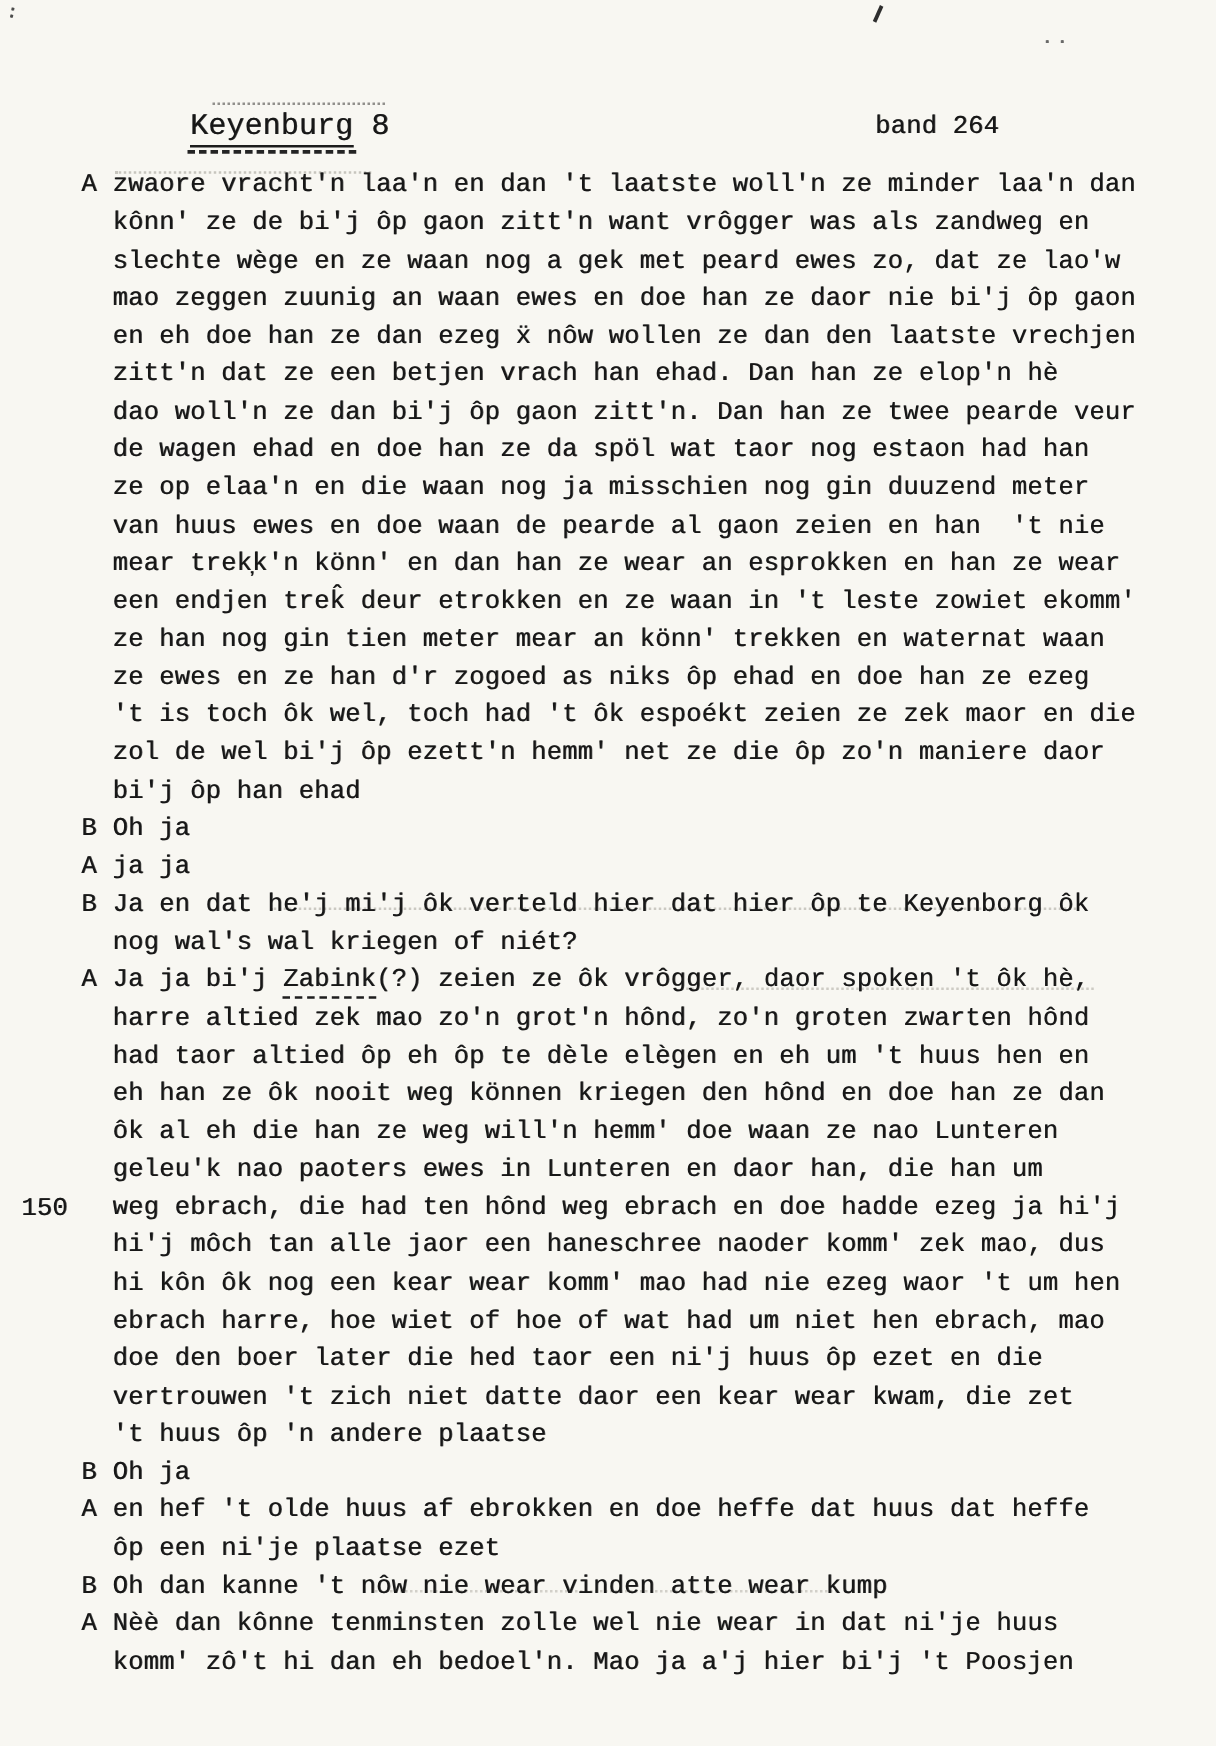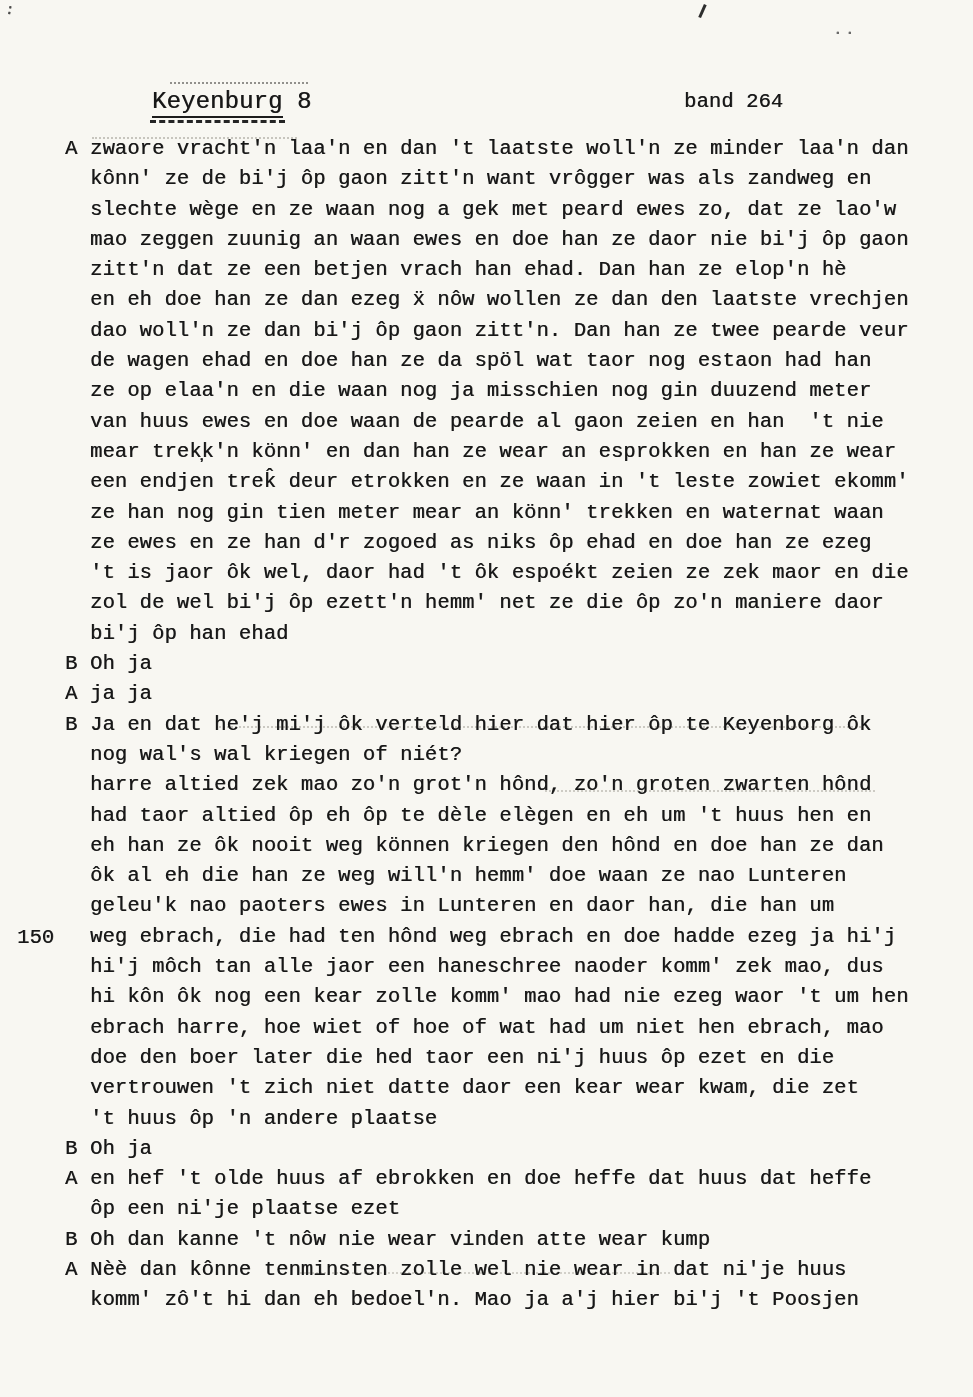--- a/index.html
+++ b/index.html
@@ -22,21 +22,21 @@
     border-bottom:2px solid #1c1c1c;
     padding-bottom:1px;
     display:inline-block;
   }
   .title-word::after {
     content:"";
     position:absolute; left:-2px; right:-2px; bottom:-7px;
     border-bottom:3px dashed #242424;
   }
   .band {
-    position:absolute; left:684px; top:90px;
+    position:absolute; left:700px; top:90px;
     font-size:20.5px; letter-spacing:0.1px; white-space:pre;
   }
   .transcript {
     position:absolute; left:65px; top:137px;
     font-size:20.5px; letter-spacing:0.1px;
   }
   .line { height:30.3px; white-space:pre; position:relative; }
   .sp { display:inline-block; width:25px; }
   .tx { white-space:pre; }
   .margin-num { position:absolute; left:-48px; top:1px; }
@@ -71,45 +71,46 @@
   <div class="artifact a-dotrow-low"></div>
 
   <div class="header-title"><span class="title-word">Keyenburg</span><span> 8</span></div>
   <div class="band">band 264</div>
 
   <div class="transcript">
       <div class="line"><span class="sp">A</span><span class="tx">zwaore vracht'n laa'n en dan 't laatste woll'n ze minder laa'n dan</span></div>
       <div class="line"><span class="sp"></span><span class="tx">kônn' ze de bi'j ôp gaon zitt'n want vrôgger was als zandweg en</span></div>
       <div class="line"><span class="sp"></span><span class="tx">slechte wège en ze waan nog a gek met peard ewes zo, dat ze lao'w</span></div>
       <div class="line"><span class="sp"></span><span class="tx">mao zeggen zuunig an waan ewes en doe han ze daor nie bi'j ôp gaon</span></div>
+      <div class="line"><span class="sp"></span><span class="tx">en eh doe han ze dan ezeg ẍ nôw wollen ze dan den laatste vrechjen</span></div>
       <div class="line"><span class="sp"></span><span class="tx">zitt'n dat ze een betjen vrach han ehad. Dan han ze elop'n hè</span></div>
-      <div class="line"><span class="sp"></span><span class="tx">en eh doe han ze dan ezeg ẍ nôw wollen ze dan den laatste vrechjen</span></div>
       <div class="line"><span class="sp"></span><span class="tx">dao woll'n ze dan bi'j ôp gaon zitt'n. Dan han ze twee pearde veur</span></div>
       <div class="line"><span class="sp"></span><span class="tx">de wagen ehad en doe han ze da spöl wat taor nog estaon had han</span></div>
       <div class="line"><span class="sp"></span><span class="tx">ze op elaa'n en die waan nog ja misschien nog gin duuzend meter</span></div>
       <div class="line"><span class="sp"></span><span class="tx">van huus ewes en doe waan de pearde al gaon zeien en han  't nie</span></div>
       <div class="line"><span class="sp"></span><span class="tx">mear trek̦k'n könn' en dan han ze wear an esprokken en han ze wear</span></div>
       <div class="line"><span class="sp"></span><span class="tx">een endjen trek̂ deur etrokken en ze waan in 't leste zowiet ekomm'</span></div>
       <div class="line"><span class="sp"></span><span class="tx">ze han nog gin tien meter mear an könn' trekken en waternat waan</span></div>
       <div class="line"><span class="sp"></span><span class="tx">ze ewes en ze han d'r zogoed as niks ôp ehad en doe han ze ezeg</span></div>
-      <div class="line"><span class="sp"></span><span class="tx">'t is jaor ôk wel, daor had 't ôk espoékt zeien ze zek maor en die</span></div>
+      <div class="line"><span class="sp"></span><span class="tx">'t is toch ôk wel, toch had 't ôk espoékt zeien ze zek maor en die</span></div>
       <div class="line"><span class="sp"></span><span class="tx">zol de wel bi'j ôp ezett'n hemm' net ze die ôp zo'n maniere daor</span></div>
       <div class="line"><span class="sp"></span><span class="tx">bi'j ôp han ehad</span></div>
       <div class="line"><span class="sp">B</span><span class="tx">Oh ja</span></div>
       <div class="line"><span class="sp">A</span><span class="tx">ja ja</span></div>
       <div class="line"><span class="sp">B</span><span class="tx">Ja en dat he'j mi'j ôk verteld hier dat hier ôp te Keyenborg ôk</span></div>
       <div class="line"><span class="sp"></span><span class="tx">nog wal's wal kriegen of niét?</span></div>
+      <div class="line"><span class="sp">A</span><span class="tx">Ja ja bi'j <span class="uw">Zabink</span>(?) zeien ze ôk vrôgger, daor spoken 't ôk hè,</span></div>
       <div class="line"><span class="sp"></span><span class="tx">harre altied zek mao zo'n grot'n hônd, zo'n groten zwarten hônd</span></div>
       <div class="line"><span class="sp"></span><span class="tx">had taor altied ôp eh ôp te dèle elègen en eh um 't huus hen en</span></div>
       <div class="line"><span class="sp"></span><span class="tx">eh han ze ôk nooit weg können kriegen den hônd en doe han ze dan</span></div>
       <div class="line"><span class="sp"></span><span class="tx">ôk al eh die han ze weg will'n hemm' doe waan ze nao Lunteren</span></div>
       <div class="line"><span class="sp"></span><span class="tx">geleu'k nao paoters ewes in Lunteren en daor han, die han um</span></div>
       <div class="line"><span class="margin-num">150</span><span class="sp"></span><span class="tx">weg ebrach, die had ten hônd weg ebrach en doe hadde ezeg ja hi'j</span></div>
       <div class="line"><span class="sp"></span><span class="tx">hi'j môch tan alle jaor een haneschree naoder komm' zek mao, dus</span></div>
-      <div class="line"><span class="sp"></span><span class="tx">hi kôn ôk nog een kear zolle komm' mao had nie ezeg waor 't um hen</span></div>
+      <div class="line"><span class="sp"></span><span class="tx">hi kôn ôk nog een kear wear komm' mao had nie ezeg waor 't um hen</span></div>
       <div class="line"><span class="sp"></span><span class="tx">ebrach harre, hoe wiet of hoe of wat had um niet hen ebrach, mao</span></div>
       <div class="line"><span class="sp"></span><span class="tx">doe den boer later die hed taor een ni'j huus ôp ezet en die</span></div>
       <div class="line"><span class="sp"></span><span class="tx">vertrouwen 't zich niet datte daor een kear wear kwam, die zet</span></div>
       <div class="line"><span class="sp"></span><span class="tx">'t huus ôp 'n andere plaatse</span></div>
       <div class="line"><span class="sp">B</span><span class="tx">Oh ja</span></div>
       <div class="line"><span class="sp">A</span><span class="tx">en hef 't olde huus af ebrokken en doe heffe dat huus dat heffe</span></div>
       <div class="line"><span class="sp"></span><span class="tx">ôp een ni'je plaatse ezet</span></div>
       <div class="line"><span class="sp">B</span><span class="tx">Oh dan kanne 't nôw nie wear vinden atte wear kump</span></div>
       <div class="line"><span class="sp">A</span><span class="tx">Nèè dan kônne tenminsten zolle wel nie wear in dat ni'je huus</span></div>
       <div class="line"><span class="sp"></span><span class="tx">komm' zô't hi dan eh bedoel'n. Mao ja a'j hier bi'j 't Poosjen</span></div>

